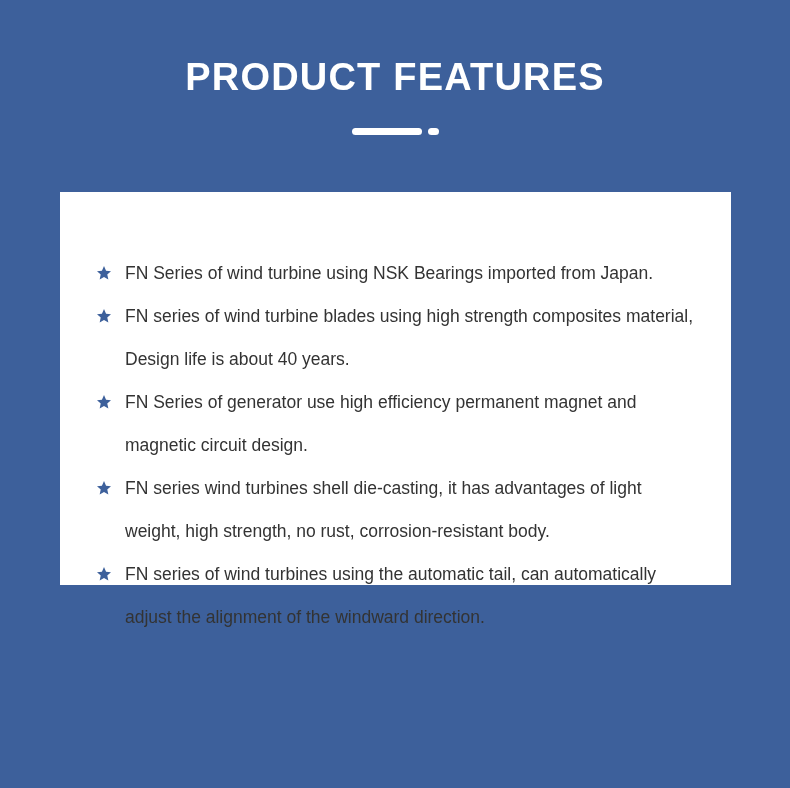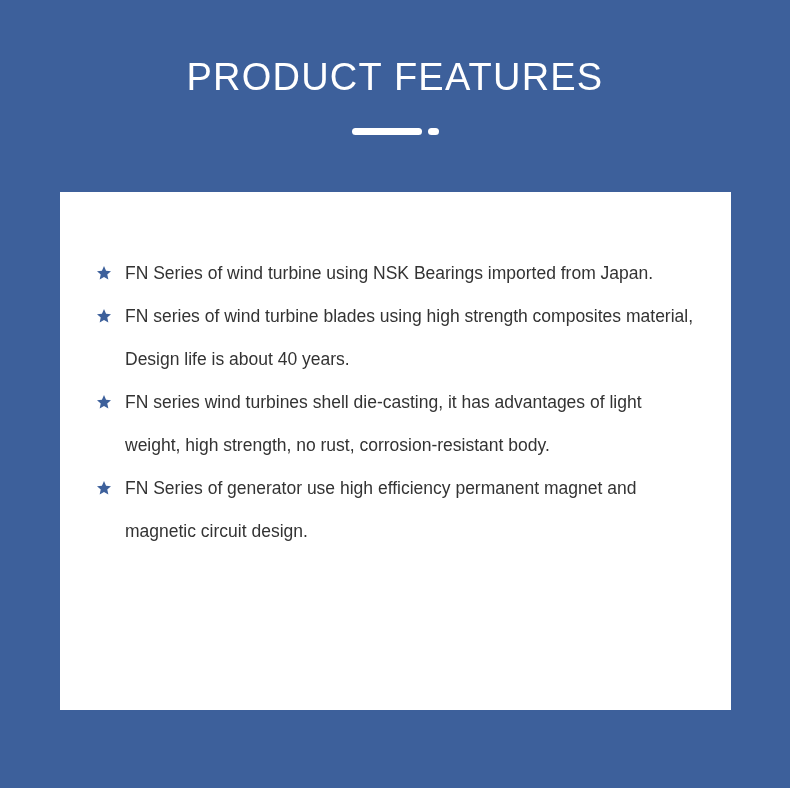--- a/index.html
+++ b/index.html
@@ -28,21 +28,21 @@
     height: 192px;
   }
   .page-title {
     position: absolute;
     top: 54px;
     left: 0;
     width: 790px;
     text-align: center;
     color: #ffffff;
     font-size: 38px;
-    font-weight: normal;
+    font-weight: bold;
     letter-spacing: 1.2px;
     line-height: 46px;
     font-family: "Liberation Sans", sans-serif;
   }
   .divider {
     position: absolute;
     top: 126px;
     left: 0;
     width: 790px;
     height: 10px;
@@ -61,21 +61,21 @@
     height: 7px;
     background: #ffffff;
     border-radius: 4px;
     margin-left: 6px;
   }
   .card {
     position: absolute;
     left: 60px;
     top: 192px;
     width: 671px;
-    height: 518px;
+    height: 393px;
     background: #ffffff;
     box-sizing: border-box;
   }
   .feature-list {
     position: absolute;
     left: 36px;
     top: 60px;
     width: 605px;
     margin: 0;
     padding: 0;
@@ -139,29 +139,37 @@
         </span>
         <span class="feature-text">FN series of wind turbine blades using high strength composites material, Design life is about 40 years.</span>
       </li>
 
       <li class="feature-item">
         <span class="star-icon">
           <svg width="16" height="16" viewBox="0 0 24 24" aria-hidden="true">
             <path fill="#3d609b" d="M12 1.6l3.09 6.9 7.41.74-5.6 5.03 1.62 7.33L12 17.83 5.48 21.6l1.62-7.33-5.6-5.03 7.41-.74z"></path>
           </svg>
         </span>
+        <span class="feature-text">FN Series of generator use high efficiency permanent magnet and magnetic circuit design.</span>
+      </li>
+
+      <li class="feature-item">
+        <span class="star-icon">
+          <svg width="16" height="16" viewBox="0 0 24 24" aria-hidden="true">
+            <path fill="#3d609b" d="M12 1.6l3.09 6.9 7.41.74-5.6 5.03 1.62 7.33L12 17.83 5.48 21.6l1.62-7.33-5.6-5.03 7.41-.74z"></path>
+          </svg>
+        </span>
         <span class="feature-text">FN series wind turbines shell die-casting, it has advantages of light weight, high strength, no rust, corrosion-resistant body.</span>
       </li>
 
       <li class="feature-item">
         <span class="star-icon">
           <svg width="16" height="16" viewBox="0 0 24 24" aria-hidden="true">
             <path fill="#3d609b" d="M12 1.6l3.09 6.9 7.41.74-5.6 5.03 1.62 7.33L12 17.83 5.48 21.6l1.62-7.33-5.6-5.03 7.41-.74z"></path>
           </svg>
         </span>
-        <span class="feature-text">FN Series of generator use high efficiency permanent magnet and magnetic circuit design.</span>
+        <span class="feature-text">FN series of wind turbines using the automatic tail, can automatically adjust the alignment of the windward direction.</span>
       </li>
-
 
     </ul>
   </div>
 
 </div>
 
 </body></html>

